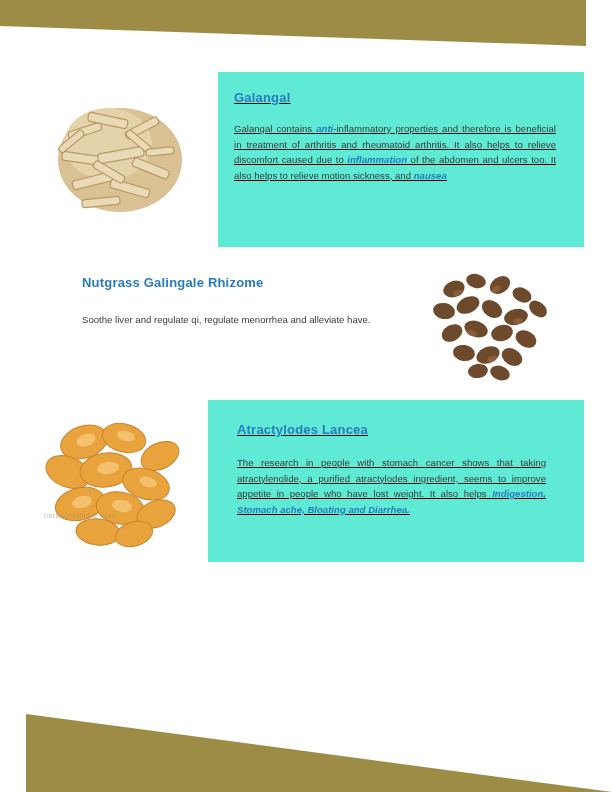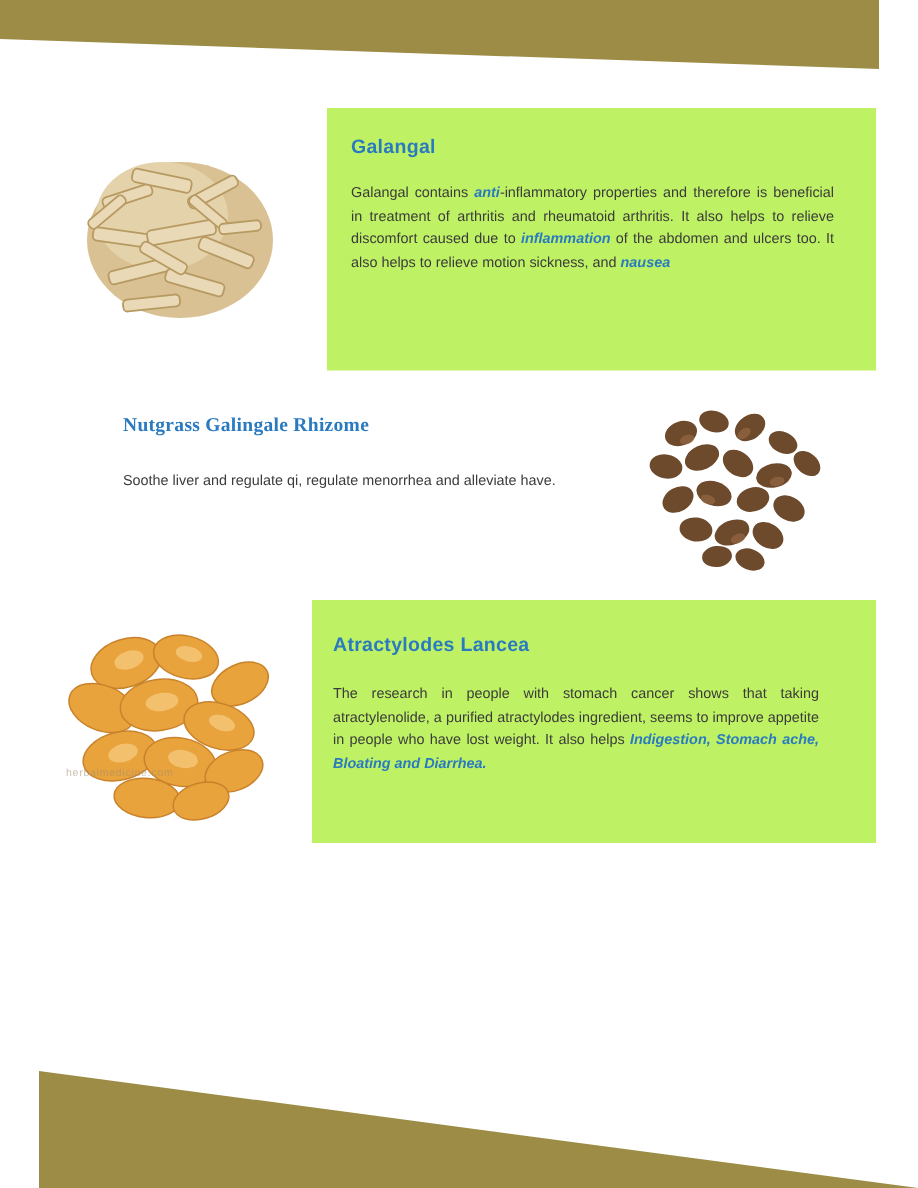--- a/index.html
+++ b/index.html
@@ -47,22 +47,23 @@
     position: absolute;
   }
 
   .photo {
     position: absolute;
     overflow: hidden;
   }
 
   .panel {
     position: absolute;
-    background: #bef264;
+    background: #5eead4;
     box-sizing: border-box;
+    text-decoration: underline;
   }
 
   .entry-title {
     color: #2a7ac0;
     font-weight: bold;
     font-size: 13px;
     letter-spacing: 0.2px;
   }
 
   .entry-body {
@@ -100,36 +101,36 @@
     top: 255px;
     width: 158px;
     height: 135px;
   }
   #entry-nutgrass .textblock {
     position: absolute;
     left: 82px;
     top: 275px;
     width: 310px;
   }
-  #entry-nutgrass .entry-title { margin-bottom: 22px; font-family: Liberation Serif, serif; }
+  #entry-nutgrass .entry-title { margin-bottom: 22px; }
   #entry-nutgrass .entry-body { text-align: left; }
 
   
   #entry-atractylodes .photo {
     left: 28px;
     top: 400px;
     width: 180px;
     height: 162px;
   }
   #entry-atractylodes .panel {
     left: 208px;
     top: 400px;
     width: 376px;
     height: 162px;
-    padding: 22px 38px 0 14px;
+    padding: 22px 38px 0 29px;
   }
   #entry-atractylodes .entry-title { margin-bottom: 18px; }
 
   .watermark {
     position: absolute;
     left: 44px;
     top: 512px;
     font-size: 7px;
     color: rgba(160,140,110,0.55);
     letter-spacing: 0.5px;

